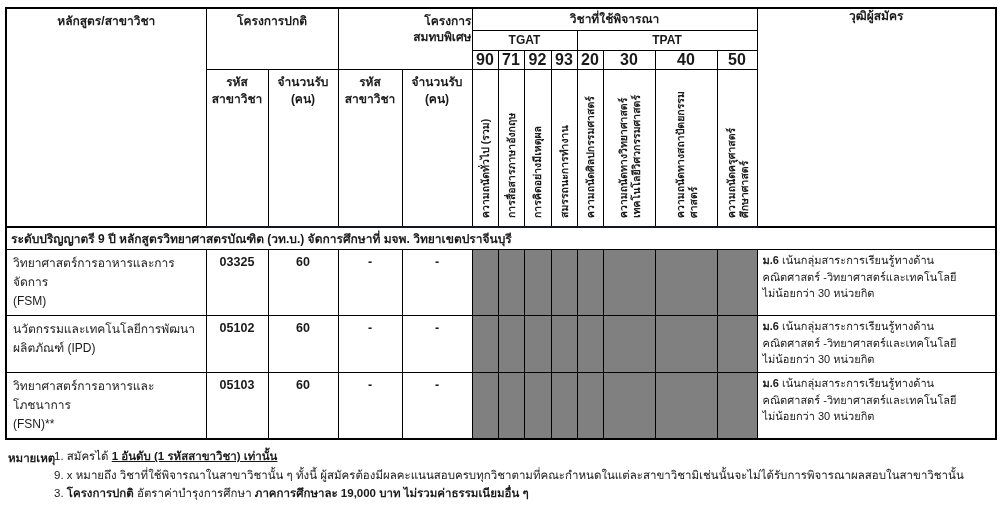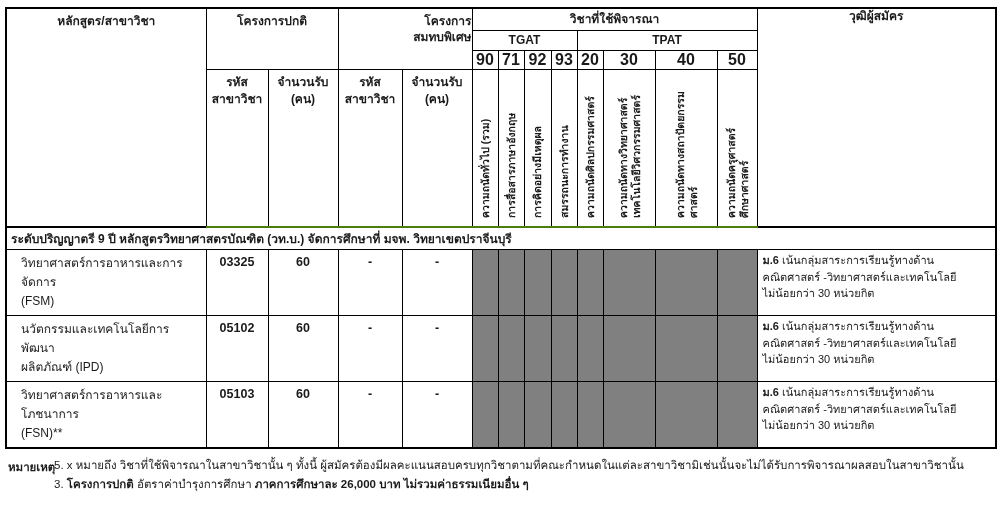--- a/index.html
+++ b/index.html
@@ -28,21 +28,21 @@
   tr.h3 { height:19px; }
   tr.h4 { height:158px; }
 
   th.top-left   { vertical-align:top; padding-top:5px; }
   th.prog-group { vertical-align:top; padding-top:4px; line-height:16px; }
   th.qual-head  { vertical-align:top; }
   th.codehead   { vertical-align:top; padding-top:4px; line-height:17px; font-size:12px; }
   th.codehead span { display:block; }
   th.prog-group span { display:block;text-align:right; }
   tr.h3 th { font-size:16px; }
-  tr.h4 th { border-bottom:2px solid #4d7c0f; }
+  tr.h4 th { border-bottom:2px solid #0f172a; }
 
   
   th.rotcell { vertical-align:bottom; text-align:center; padding:0 0 4px 0; }
   .rot {
     display:inline-block;
     writing-mode:vertical-rl;
     transform:rotate(180deg);
     height:148px;
     font-size:10.5px; font-weight:bold; line-height:12.5px;
     text-align:left;
@@ -55,21 +55,21 @@
     text-align:left; padding:1px 4px; vertical-align:middle;
     border-top:2px solid #000;
   }
 
   
   tr.drow td { vertical-align:top; }
   tr.drow.r0 { height:57px; }
   tr.drow.r1 { height:57px; }
   tr.drow.r2 { height:49px; }
   td.pname { text-align:left; padding:4px 6px; font-size:12px; line-height:19px; }
-  td.pname span { display:block;margin-left:8px; }
+  td.pname span { display:block; }
   td.cell-num { text-align:center; font-weight:bold; font-size:12.5px; padding-top:5px; }
   td.shade { background:var(--shade,#808080); }
   td.qual { text-align:left; padding:2px 5px; font-size:11px; line-height:16.5px; }
   td.qual .b { font-weight:bold; }
   td.qual span.ln { display:block; }
 
   
   .notes { display:flex; margin:8px 0 0 8px; font-size:11.5px; }
   .notes .nlabel { font-weight:bold; width:46px; flex:none; padding-top:1px;font-family:Liberation Serif, serif; }
   .fnote { line-height:17px; margin-bottom:1.5px; }
@@ -227,18 +227,19 @@
             <span class="ln">ไม่น้อยกว่า 30 หน่วยกิต</span>
           </td>
         </tr>
       </tbody>
   </table>
 
   <div class="notes">
     <div class="nlabel">หมายเหตุ</div>
     <div>
 
-        <div class="fnote"><span>5. x  หมายถึง วิชาที่ใช้พิจารณาในสาขาวิชานั้น ๆ ทั้งนี้ ผู้สมัครต้องมีผลคะแนนสอบครบทุกวิชาตามที่คณะกำหนดในแต่ละสาขาวิชามิเช่นนั้นจะไม่ได้รับการพิจารณาผลสอบในสาขาวิชานั้น</span></div>
-        <div class="fnote"><span>3. </span><span class="b">โครงการปกติ</span><span> อัตราค่าบำรุงการศึกษา </span><span class="b">ภาคการศึกษาละ 26,000 บาท ไม่รวมค่าธรรมเนียมอื่น ๆ</span></div>
+    <div class="fnote"><span>1. สมัครได้ </span><span class="b u">1 อันดับ (1 รหัสสาขาวิชา) เท่านั้น</span></div>
+        <div class="fnote"><span>9. x  หมายถึง วิชาที่ใช้พิจารณาในสาขาวิชานั้น ๆ ทั้งนี้ ผู้สมัครต้องมีผลคะแนนสอบครบทุกวิชาตามที่คณะกำหนดในแต่ละสาขาวิชามิเช่นนั้นจะไม่ได้รับการพิจารณาผลสอบในสาขาวิชานั้น</span></div>
+        <div class="fnote"><span>3. </span><span class="b">โครงการปกติ</span><span> อัตราค่าบำรุงการศึกษา </span><span class="b">ภาคการศึกษาละ 19,000 บาท ไม่รวมค่าธรรมเนียมอื่น ๆ</span></div>
       </div>
   </div>
 
 </div>
 
 </body></html>

